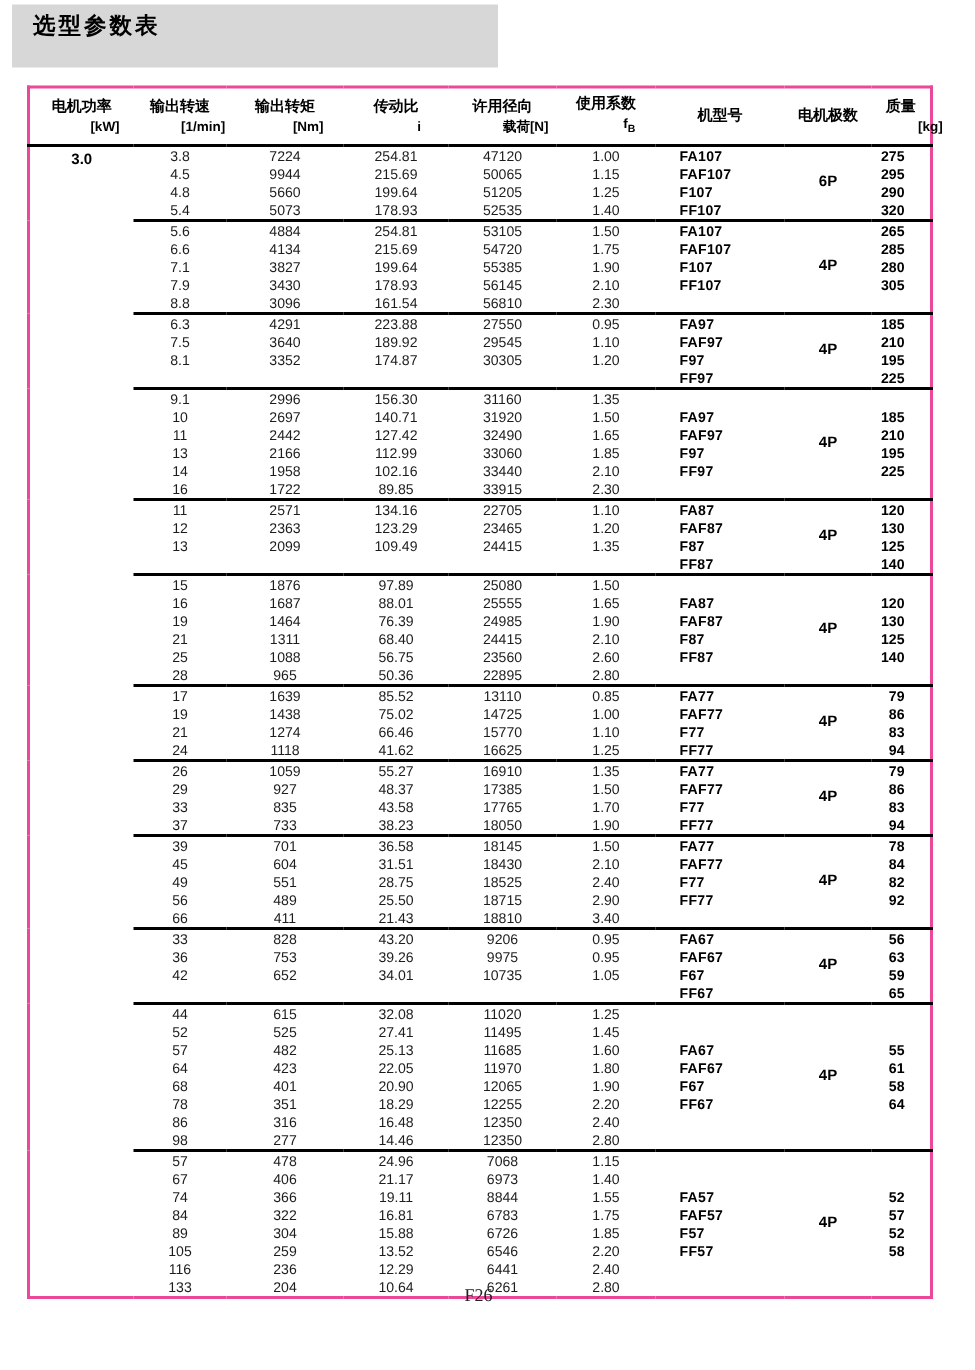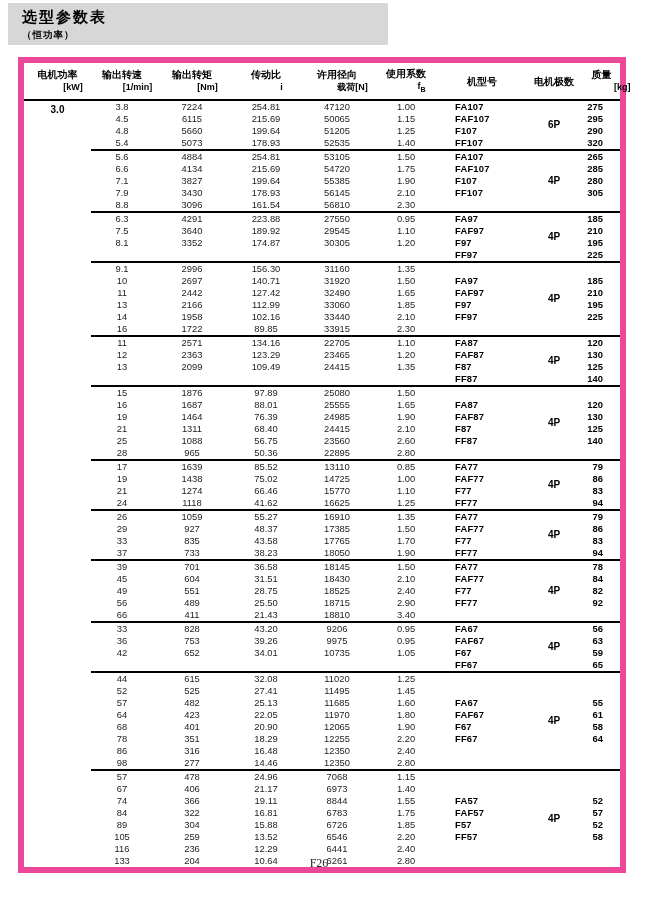--- a/index.html
+++ b/index.html
@@ -1,26 +1,26 @@
 <!DOCTYPE html>
 <html><head>
 <meta charset="utf-8">
 <style>
   html,body{margin:0;padding:0;background:#fff;}
   body{width:650px;height:913px;position:relative;overflow:hidden;
        font-family:"Liberation Sans",sans-serif;color:#111;}
 
-  .title-block{position:absolute;left:8px;top:3px;width:380px;height:42px;
+  .title-block{position:absolute;left:8px;top:3px;width:324px;height:42px;
                background:#d7d7d7;padding:5px 0 0 14px;box-sizing:border-box;}
   .title{font-size:15px;font-weight:bold;letter-spacing:2px;color:#000;}
   .subtitle{font-size:9.5px;font-weight:bold;letter-spacing:1px;margin-top:2px;color:#000;}
 
   table.sel{position:absolute;left:18px;top:57px;width:602px;
             border-collapse:collapse;table-layout:fixed;
-            border:6px solid #ec4899;}
+            border:2px solid #ec4899;}
   col.c-power{width:70px}col.c-speed{width:62px}col.c-torque{width:78px}
   col.c-ratio{width:70px}col.c-load{width:72px}col.c-fb{width:66px}
   col.c-model{width:86px}col.c-poles{width:58px}col.c-weight{width:40px}
 
   thead th{border-bottom:2.5px solid #000;font-size:10px;font-weight:bold;
            padding:4px 0 3px 0;line-height:13px;vertical-align:middle;color:#000;}
   thead .unit{font-size:9px;font-weight:bold;margin-left:31px;}
   thead sub{font-size:7px;}
 
   td{height:12px;line-height:12px;font-size:9.4px;text-align:center;
@@ -32,21 +32,20 @@
   tr.sep td{border-top:2px solid #000;}
 
   .footer{position:absolute;left:18px;top:856px;width:602px;text-align:center;
           font-family:"Liberation Serif",serif;font-size:12px;color:#222;}
 </style>
 </head>
 <body>
 
 <div class="title-block">
   <div class="title">选型参数表</div>
-  <div class="subtitle">（恒功率）</div>
 </div>
 
 <table class="sel">
   <colgroup>
     <col class="c-power">
       <col class="c-speed">
       <col class="c-torque">
       <col class="c-ratio">
     <col class="c-load">
       <col class="c-fb">
@@ -99,21 +98,21 @@
         <td class="num">7224</td>
         <td class="num">254.81</td>
         <td class="num">47120</td>
         <td class="num">1.00</td>
         <td class="model">FA107</td>
         <td class="poles" rowspan="4">6P</td>
         <td class="weight">275</td>
       </tr>
       <tr>
         <td class="num">4.5</td>
-        <td class="num">6115</td>
+        <td class="num">9944</td>
         <td class="num">215.69</td>
         <td class="num">50065</td>
         <td class="num">1.15</td>
         <td class="model">FAF107</td>
         <td class="weight">295</td>
       </tr>
       <tr>
         <td class="num">4.8</td>
         <td class="num">5660</td>
         <td class="num">199.64</td>

